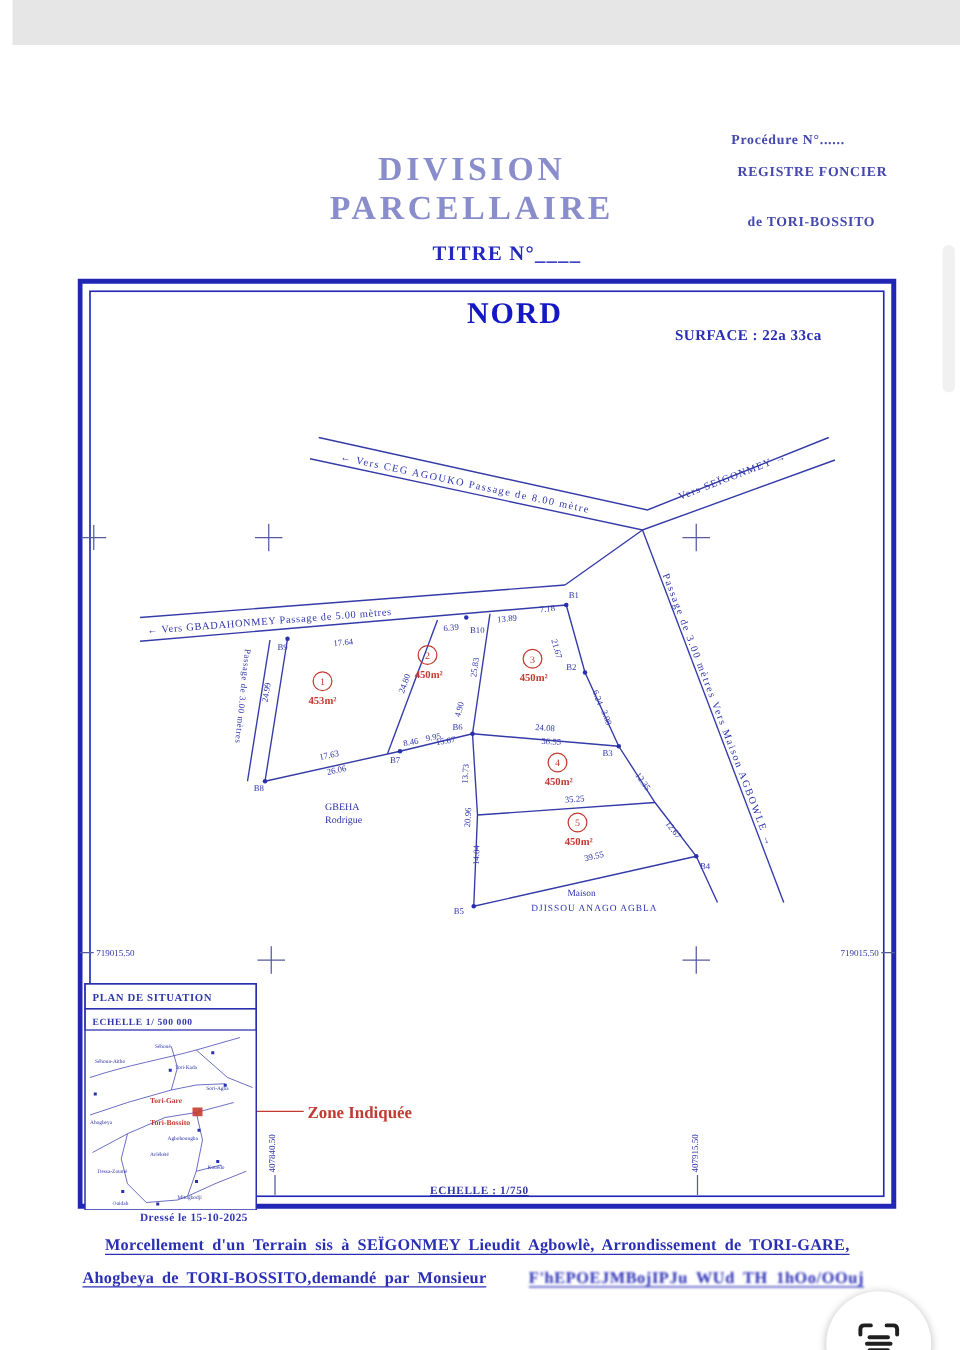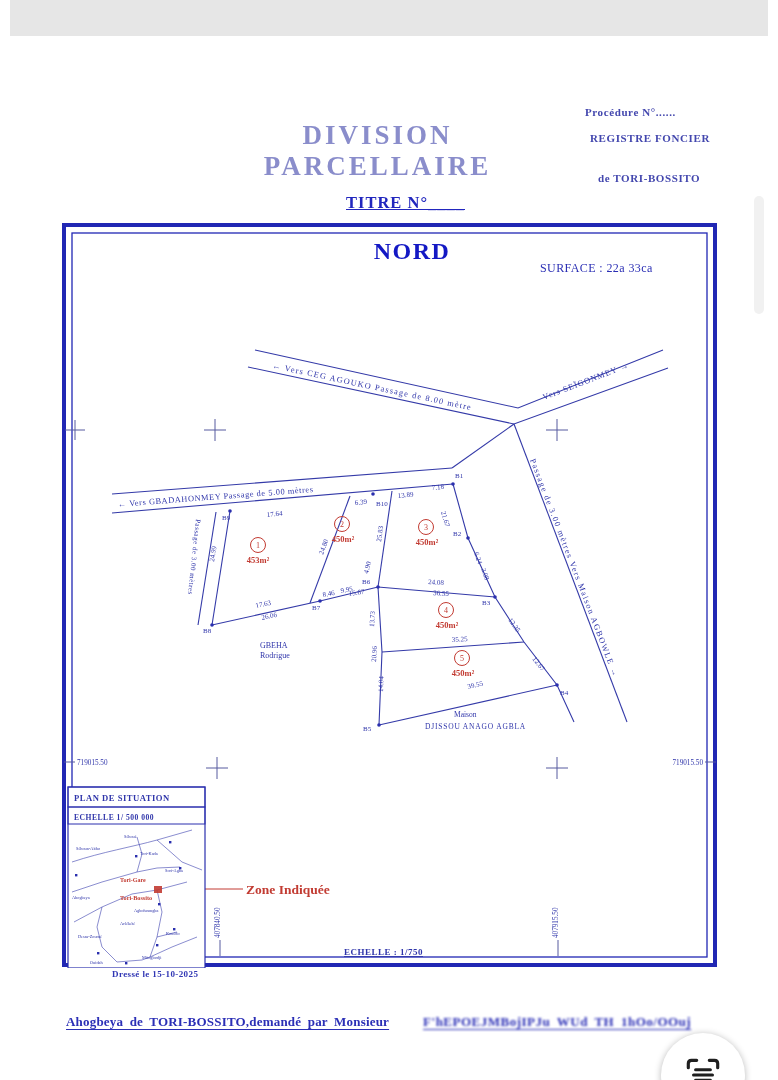--- a/index.html
+++ b/index.html
@@ -4,24 +4,24 @@
 <style>
   html,body{margin:0;padding:0;background:#ffffff;}
   .screen{position:relative;width:778px;height:1080px;background:#ffffff;overflow:hidden;
           font-family:"Liberation Serif",serif;}
   .abs{position:absolute;}
   .topbar{left:10px;top:0;width:758px;height:36px;background:#e6e6e6;}
   .scrollbar{right:14px;top:196px;width:10px;height:118px;background:#f1f1f1;border-radius:6px;}
   .doc-title{left:200px;top:120px;width:355px;text-align:center;font-size:27px;font-weight:bold;
              color:#767ac2;letter-spacing:3px;word-spacing:16px;opacity:.85;}
   .reg{color:#4347ae;font-weight:bold;font-size:11px;letter-spacing:.6px;}
-  .titre{left:346px;top:193px;font-size:16.5px;font-weight:bold;color:#2227be;letter-spacing:1px;text-decoration:underline;}
+  .titre{left:346px;top:193px;font-size:16.5px;font-weight:bold;color:#2227be;letter-spacing:1px;}
   .nord{left:352px;top:238px;width:120px;text-align:center;font-size:24px;font-weight:bold;
         color:#1318c4;letter-spacing:1.5px;}
-  .surface{left:540px;top:261px;width:172px;font-size:12px;font-weight:normal;color:#2a2eb4;letter-spacing:.4px;}
+  .surface{left:540px;top:261px;width:172px;font-size:12px;font-weight:bold;color:#2a2eb4;letter-spacing:.4px;}
   .dresse{left:64px;top:969px;font-size:9px;font-weight:bold;color:#3036b4;letter-spacing:.4px;padding-left:48px;}
   .fline{font-size:13px;font-weight:bold;color:#2b2fb6;text-decoration:underline;
          text-underline-offset:3px;word-spacing:3px;letter-spacing:.2px;white-space:nowrap;}
   .fline1{left:84px;top:988px;}
   .fline2{left:66px;top:1014px;}
   .redacted{filter:blur(.8px);letter-spacing:.5px;margin-left:3px;padding-left:31px;}
   .fab{left:661px;top:1033px;width:84px;height:84px;border-radius:50%;background:#fff;
        box-shadow:0 1px 7px rgba(0,0,0,.28);display:flex;align-items:center;justify-content:center;}
   svg{display:block;}
   .plansvg{left:62px;top:222px;}
@@ -226,20 +226,21 @@
         <text x="80" y="737">Mitogbodji</text>
         <text x="28" y="742">Ouidah</text>
       </g>
       <rect x="92" y="664" width="8" height="7" fill="#c23b32" opacity=".9"></rect>
       <text class="red" x="58" y="660" font-size="6" font-weight="bold">Tori-Gare</text>
       <text class="red" x="58" y="678" font-size="6.2" font-weight="bold">Tori-Bossito</text>
     </g>
   </svg>
 
   <div class="abs dresse">Dressé le 15-10-2025</div>
+  <div class="abs fline fline1">Morcellement d'un Terrain sis à SEÏGONMEY Lieudit Agbowlè, Arrondissement de TORI-GARE,</div>
   <div class="abs fline fline2">
     <span>Ahogbeya de TORI-BOSSITO,demandé par Monsieur</span><span class="redacted">F'hEPOEJMBojIPJu WUd TH 1hOo/OOuj</span>
   </div>
 
   <div class="abs fab">
     <svg width="42" height="42" viewBox="0 0 40 40" fill="none" stroke="#1f1f1f" stroke-width="3" stroke-linecap="round">
       <path d="M6,13 V9 Q6,6 9,6 H14"></path>
       <path d="M26,6 H31 Q34,6 34,9 V13"></path>
       <path d="M6,27 V31 Q6,34 9,34 H14"></path>
       <path d="M26,34 H31 Q34,34 34,31 V27"></path>

